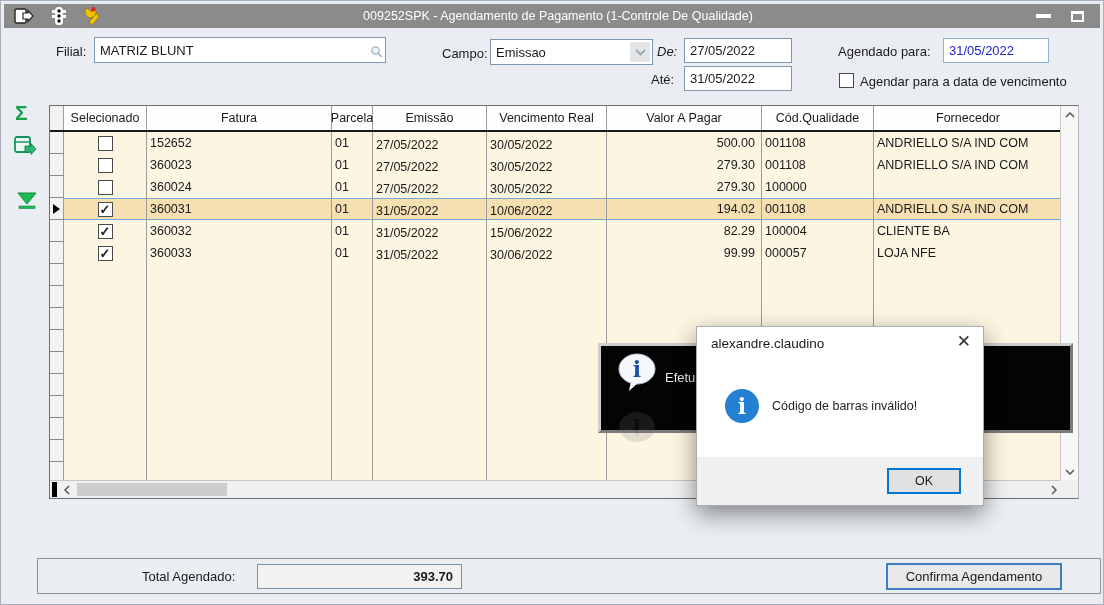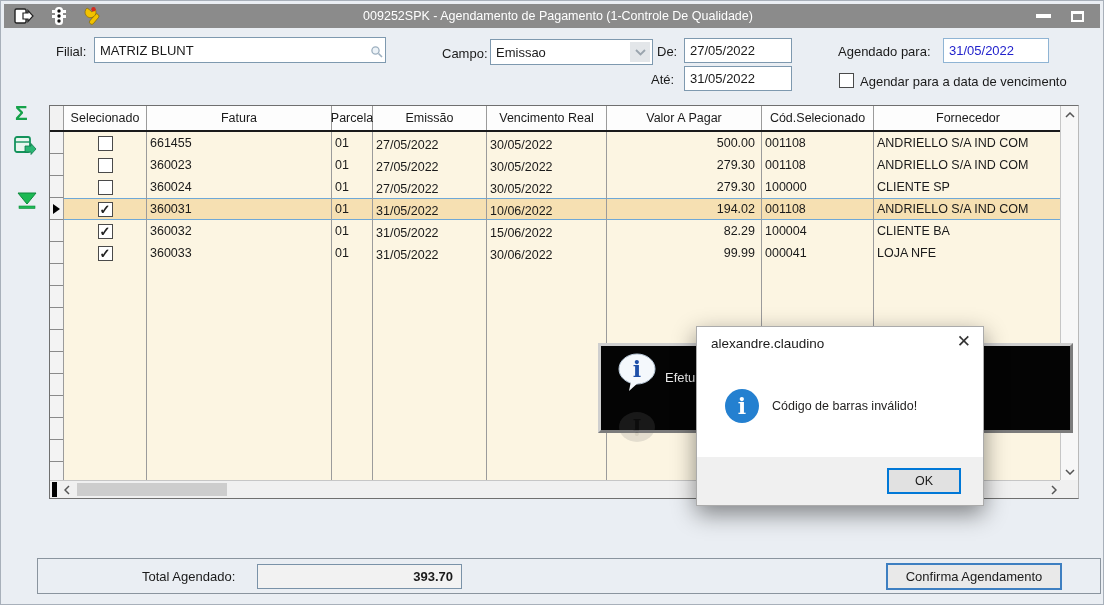--- a/index.html
+++ b/index.html
@@ -188,21 +188,21 @@
   <span class="lbl" style="left:441px; top:45px;">Campo:</span>
   <div class="field combo">
     <span>Emissao</span>
     <span class="combo-arrow">
       <svg width="11" height="7" viewBox="0 0 11 7">
           <polyline points="1,1 5.5,5.5 10,1" fill="none" stroke="#9AA4AD" stroke-width="1.8"></polyline>
         </svg>
     </span>
   </div>
 
-  <span class="lbl" style="left:656px; top:43px;">De:</span>
+  <span class="lbl" style="left:656px; top:43px;font-style:italic;">De:</span>
   <div class="field date-de">
     <span>27/05/2022</span>
   </div>
 
   <span class="lbl" style="left:650px; top:71px;text-align:center;">Até:</span>
   <div class="field date-ate">
     <span>31/05/2022</span>
   </div>
 
   <span class="lbl" style="left:837px; top:43px;">Agendado para:</span>
@@ -231,30 +231,30 @@
   <div class="grid">
     <div class="gmain">
       <div class="gheader r" id="grid-header">
         <div class="hcell hsel"></div>
       <div class="hcell">Selecionado</div>
           <div class="hcell">Fatura</div>
           <div class="hcell">Parcela</div>
           <div class="hcell">Emissão</div>
           <div class="hcell">Vencimento Real</div>
           <div class="hcell">Valor A Pagar</div>
-          <div class="hcell">Cód.Selecionado</div>
+          <div class="hcell">Cód.Qualidade</div>
           <div class="hcell">Fornecedor</div>
         </div>
       <div id="grid-rows">
           <div class="grow r">
             <div class="cell selc"></div>
             <div class="cell ck">
               <span class="chk"></span>
             </div>
-            <div class="cell">661455</div>
+            <div class="cell">152652</div>
             <div class="cell">01</div>
             <div class="cell date">27/05/2022</div>
             <div class="cell date">30/05/2022</div>
             <div class="cell num">500.00</div>
             <div class="cell">001108</div>
             <div class="cell">ANDRIELLO S/A IND COM</div>
           </div>
           <div class="grow r">
             <div class="cell selc"></div>
             <div class="cell ck">
@@ -272,21 +272,20 @@
             <div class="cell selc"></div>
             <div class="cell ck">
               <span class="chk"></span>
             </div>
             <div class="cell">360024</div>
             <div class="cell">01</div>
             <div class="cell date">27/05/2022</div>
             <div class="cell date">30/05/2022</div>
             <div class="cell num">279.30</div>
             <div class="cell">100000</div>
-            <div class="cell">CLIENTE SP</div>
           </div>
           <div class="grow r current">
             <div class="cell selc">
               <span class="cur-arrow"></span>
             </div>
             <div class="cell ck">
               <span class="chk checked"></span>
             </div>
             <div class="cell">360031</div>
             <div class="cell">01</div>
@@ -312,21 +311,21 @@
           <div class="grow r">
             <div class="cell selc"></div>
             <div class="cell ck">
               <span class="chk checked"></span>
             </div>
             <div class="cell">360033</div>
             <div class="cell">01</div>
             <div class="cell date">31/05/2022</div>
             <div class="cell date">30/06/2022</div>
             <div class="cell num">99.99</div>
-            <div class="cell">000041</div>
+            <div class="cell">000057</div>
             <div class="cell">LOJA NFE</div>
           </div>
         </div>
       <div class="gfiller r" id="grid-filler">
           <div></div>
           <div></div>
           <div></div>
           <div></div>
           <div></div>
           <div></div>

